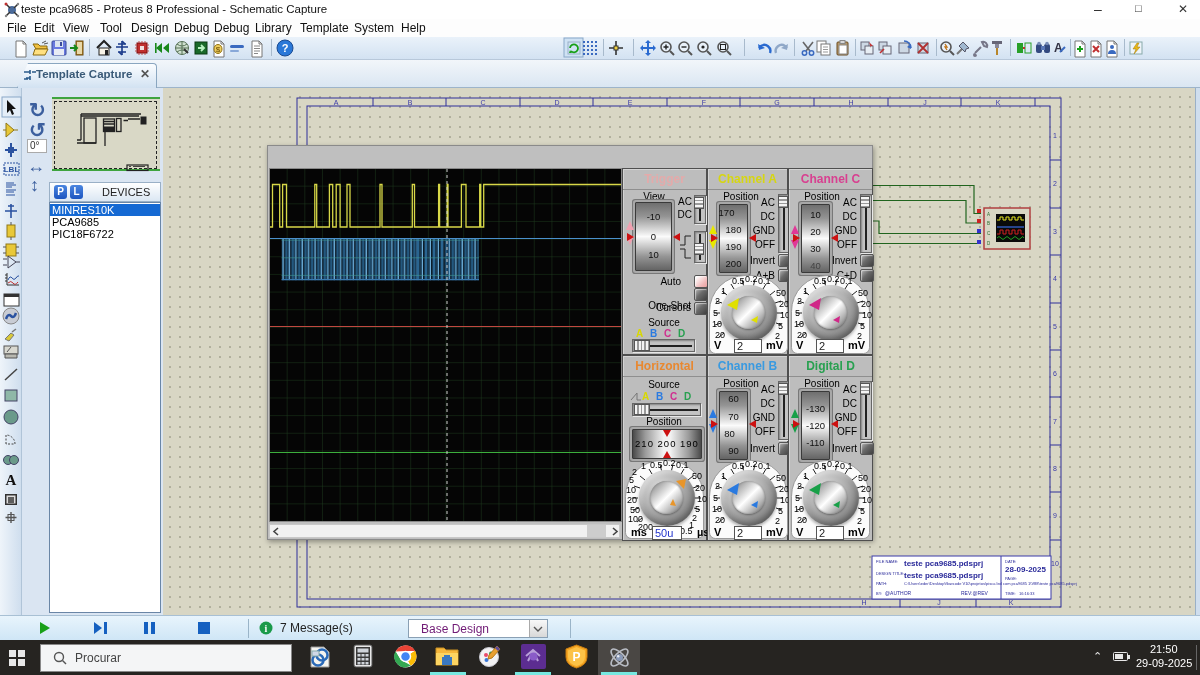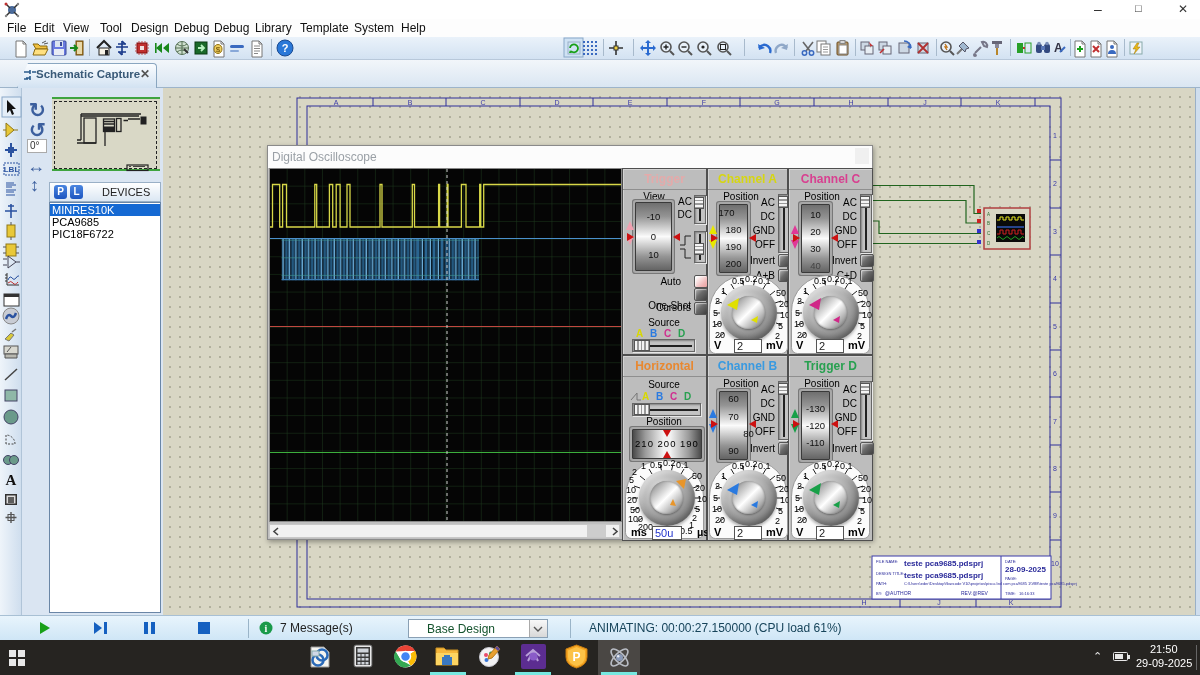--- a/index.html
+++ b/index.html
@@ -71,20 +71,21 @@
 
 <div class="abs" id="titlebar">
   <svg class="abs" style="left:4px;top:2px" width="16" height="16" viewBox="0 0 16 16">
       <circle cx="8" cy="8" r="4" fill="#4a6a9a"></circle>
       <path d="M2 2 L6 6 M14 2 L10 6 M2 14 L6 10 M14 14 L10 10" stroke="#333" stroke-width="1.5"></path>
       <circle cx="2" cy="2" r="1.5" fill="#c03030"></circle>
       <circle cx="14" cy="2" r="1.2" fill="#888"></circle>
       <circle cx="2" cy="14" r="1.2" fill="#888"></circle>
       <circle cx="14" cy="14" r="1.2" fill="#888"></circle>
     </svg>
+  <span class="abs" id="titletxt">teste pca9685 - Proteus 8 Professional - Schematic Capture</span>
   <span class="abs" style="left:1094px;top:1px;font-size:14px;color:#333">–</span>
   <span class="abs" style="left:1135px;top:2px;font-size:11px;color:#333">□</span>
   <span class="abs" style="left:1178px;top:2px;font-size:12px;color:#333">✕</span>
 </div>
 
 <div class="abs" id="menubar">
   <span style="left:7px">File</span>
     <span style="left:34px">Edit</span>
     <span style="left:63px">View</span>
     <span style="left:100px">Tool</span>
@@ -324,21 +325,21 @@
       </g>
 </svg>
 </div>
 
 <div class="abs" id="tabbar">
   <div class="abs" id="tab"></div>
   <div class="abs" id="tabinner">
     <svg class="abs" style="left:0;top:2px" width="15" height="15" viewBox="0 0 15 15">
         <path d="M2 4 h6 M8 2 v4 M10 4 h4 M4 10 h4 M8 8 v4 M2 11 h4" stroke="#2a5a8a" stroke-width="1.6"></path>
       </svg>
-    <span class="abs" style="left:14px;top:2px">Schematic Capture</span>
+    <span class="abs" style="left:14px;top:2px">Template Capture</span>
     <span class="abs" style="left:118px;top:1px;color:#555;font-size:12px">✕</span>
   </div>
 </div>
 
 <div class="abs" id="workspace">
   <div class="abs" style="left:1195px;top:0;width:5px;height:527px;background:#cfdeee;border-left:1px solid #9ab0c6;z-index:6"></div>
   <div class="abs" id="leftstrip">
   <svg class="abs" style="left:0;top:0" width="22" height="527" viewBox="0 0 22 527">
     <rect x="2" y="9" width="19" height="20" fill="#e4eef8" stroke="#8aa8c8"></rect>
     <path d="M7 12 l0 13 l3 -3 l2 5 l2 -1 l-2 -5 l4 0 z" fill="#111"></path>
@@ -520,24 +521,20 @@
         <text x="798" y="507" font-size="5">REV:@REV</text>
         <text x="842" y="475" font-size="4">DATE:</text>
         <text x="842" y="484" font-size="8" font-weight="bold">28-09-2025</text>
         <text x="842" y="492" font-size="4">PAGE:</text>
         <text x="842" y="507" font-size="4">TIME:&nbsp;&nbsp;&nbsp;16:16:33</text>
       </g>
     </svg>
   </div>
 
   <div class="abs" id="scope">
-    <div class="abs" id="scopetitle">
-        <span class="abs" style="left:4px;top:4px">Digital Oscilloscope</span>
-      <div class="abs" style="left:587px;top:2px;width:14px;height:16px;background:#f0f0f0"></div>
-    </div>
     <div class="abs" id="display">
         <svg width="351" height="352" viewBox="0 0 351 352" style="position:absolute">
       <defs>
         <pattern id="grid" width="17.65" height="17.65" patternUnits="userSpaceOnUse">
           <path d="M17.65 0 V17.65 H0" fill="none" stroke="#1c3a1c" stroke-width="1"></path>
         </pattern>
         <pattern id="pwm" width="6.4" height="42" patternUnits="userSpaceOnUse">
           <rect width="6.4" height="42" fill="#0a1824"></rect>
           <rect x="2.3" width="2.5" height="42" fill="#23587f"></rect>
           <rect x="0" width="1" height="42" fill="#6cacd6"></rect>
@@ -804,21 +801,21 @@
       <div class="lbl" style="left:74px;top:170px;font-size:11px;font-weight:bold">µs</div>
     </div>
 
     <div class="panel" style="left:439px;top:209px;width:81px;height:186px">
       <div class="ptitle" style="color:#3a9ae0">Channel B</div>
       <div class="pdiv" style="top:20px"></div>
       <div class="lbl ctr" style="left:4px;top:22px;width:58px">Position</div>
       <div class="metal" style="left:11px;top:35px;width:29px;height:69px"></div>
       <div class="vnum" style="left:11px;top:37px">60</div>
       <div class="vnum" style="left:11px;top:55px">70</div>
-      <div class="vnum" style="left:26px;top:72px">80</div>
+      <div class="vnum" style="left:7px;top:72px">80</div>
       <div class="vnum" style="left:11px;top:89px">90</div>
       <svg class="abs" style="left:1px;top:53px" width="8" height="24" viewBox="0 0 8 24">
           <use href="#varr" fill="#2a7ae0"></use>
         </svg>
       <div class="rtr" style="left:3px;top:64px"></div>
       <div class="rtl" style="left:41px;top:64px"></div>
       <div class="lbl rgt" style="left:38px;top:28px;width:29px">AC</div>
       <div class="lbl rgt" style="left:38px;top:42px;width:29px">DC</div>
       <div class="lbl rgt" style="left:38px;top:56px;width:29px">GND</div>
       <div class="lbl rgt" style="left:38px;top:70px;width:29px">OFF</div>
@@ -852,21 +849,21 @@
         </svg>
       <svg class="abs" style="left:43px;top:145px" width="8" height="8" viewBox="0 0 8 8">
           <path d="M7 0 L6 7 L0 4 z" fill="#2a7ae0"></path>
         </svg>
       <div class="lbl" style="left:6px;top:170px;font-size:11px;font-weight:bold">V</div>
       <div class="vbox" style="left:26px;top:170px;width:28px;height:14px;padding-left:2px">2</div>
       <div class="lbl" style="left:58px;top:170px;font-size:11px;font-weight:bold">mV</div>
     </div>
 
     <div class="panel" style="left:520px;top:209px;width:85px;height:186px">
-      <div class="ptitle" style="color:#28a050">Trigger D</div>
+      <div class="ptitle" style="color:#28a050">Digital D</div>
       <div class="pdiv" style="top:20px"></div>
       <div class="lbl ctr" style="left:4px;top:22px;width:58px">Position</div>
       <div class="metal" style="left:12px;top:35px;width:29px;height:69px"></div>
       <div class="vnum" style="left:12px;top:47px">-130</div>
       <div class="vnum" style="left:12px;top:64px">-120</div>
       <div class="vnum" style="left:12px;top:81px">-110</div>
       <svg class="abs" style="left:2px;top:53px" width="8" height="24" viewBox="0 0 8 24">
           <use href="#varr" fill="#18a048"></use>
         </svg>
       <div class="rtr" style="left:4px;top:64px"></div>
@@ -928,37 +925,43 @@
   <svg class="abs" style="left:198px;top:5px" width="13" height="14" viewBox="0 0 13 14">
       <rect x="0" y="1" width="12" height="12" fill="#1560c0"></rect>
     </svg>
   <div class="abs" style="left:248px;top:3px;width:1px;height:19px;background:#9ab4c8"></div>
   <svg class="abs" style="left:259px;top:5px" width="14" height="14" viewBox="0 0 14 14">
       <circle cx="7" cy="7" r="6.5" fill="#1a9a4a"></circle>
       <text x="7" y="10.5" font-size="10" font-weight="bold" fill="#fff" text-anchor="middle" font-family="Liberation Serif">i</text>
     </svg>
   <span class="abs" style="left:280px;top:5px;color:#222">7 Message(s)</span>
   <div class="abs" style="left:408px;top:3px;width:140px;height:19px;background:#fff;border:1px solid #8aa0b4;">
-    <span class="abs" style="left:18px;top:2px;color:#14532d">Base Design</span>
+    <span class="abs" style="left:12px;top:2px;color:#701a75">Base Design</span>
     <div class="abs" style="left:120px;top:0;width:18px;height:17px;background:linear-gradient(#f8f8f8,#d8d8d8);border-left:1px solid #aaa"></div>
     <svg class="abs" style="left:124px;top:6px" width="10" height="6" viewBox="0 0 10 6">
         <path d="M1 1 L5 5 L9 1" stroke="#555" fill="none" stroke-width="1.4"></path>
       </svg>
   </div>
   <div class="abs" style="left:570px;top:3px;width:1px;height:19px;background:#9ab4c8"></div>
-  <span class="abs" style="left:589px;top:5px;color:#17445a">ANIMATING: 00:00:27.150000 (CPU load 61%)</span>
 </div>
 
 <div class="abs" id="taskbar">
   <svg class="abs" style="left:9px;top:10px" width="16" height="16" viewBox="0 0 16 16">
       <rect x="0" y="0" width="7" height="7" fill="#e8e8e8"></rect>
       <rect x="9" y="0" width="7" height="7" fill="#e8e8e8"></rect>
       <rect x="0" y="9" width="7" height="7" fill="#e8e8e8"></rect>
       <rect x="9" y="9" width="7" height="7" fill="#e8e8e8"></rect>
     </svg>
+  <div class="abs" id="search">
+    <svg class="abs" style="left:12px;top:6px" width="14" height="14" viewBox="0 0 14 14">
+        <circle cx="6" cy="6" r="4.5" stroke="#555" fill="none" stroke-width="1.4"></circle>
+        <path d="M9.5 9.5 L13 13" stroke="#555" stroke-width="1.4"></path>
+      </svg>
+    <span class="abs" style="left:34px;top:6px">Procurar</span>
+  </div>
   <svg class="abs" style="left:308px;top:5px" width="24" height="24" viewBox="0 0 24 24">
       <path d="M3 2 h13 l5 5 v15 h-18 z" fill="#f4f4f0" stroke="#999"></path>
       <circle cx="14" cy="10" r="5.5" fill="none" stroke="#2a6ab8" stroke-width="2.5"></circle>
       <circle cx="10" cy="15" r="5.5" fill="none" stroke="#2a6ab8" stroke-width="2.5"></circle>
       <rect x="4" y="6" width="7" height="5" fill="#cfd8e8" stroke="#8aa"></rect>
     </svg>
   <svg class="abs" style="left:351px;top:4px" width="24" height="24" viewBox="0 0 24 24">
       <rect x="3" y="1" width="18" height="22" rx="2" fill="#e8e8e8" stroke="#555"></rect>
       <rect x="5" y="3" width="14" height="18" fill="#3a3a3a"></rect>
       <rect x="6.5" y="4.5" width="11" height="4" fill="#cfd4da"></rect>

